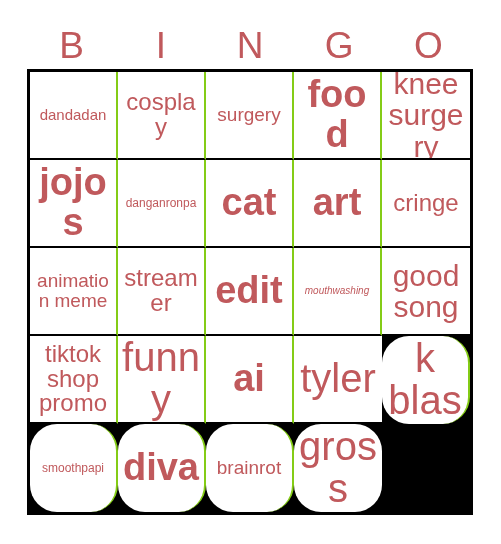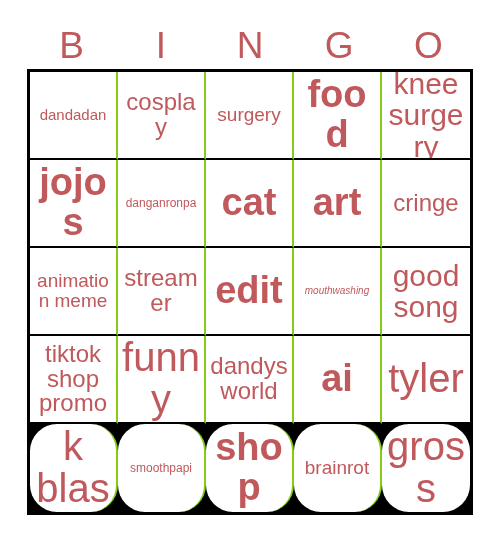--- a/index.html
+++ b/index.html
@@ -156,37 +156,34 @@
       </div>
       <div class="bingo-cell col-5 row-3">
         <span class="cell-text sz-l">good song</span>
       </div>
       <div class="bingo-cell col-1 row-4">
         <span class="cell-text sz-m">tiktok shop promo</span>
       </div>
       <div class="bingo-cell col-2 row-4">
         <span class="cell-text sz-xl">funny</span>
       </div>
-      <div class="bingo-cell col-3 row-4">
-        <span class="cell-text sz-m">dandys world</span>
-      </div>
       <div class="bingo-cell col-4 row-4">
         <span class="cell-text sz-xxl">ai</span>
       </div>
       <div class="bingo-cell col-5 row-4">
         <span class="cell-text sz-xl">tyler</span>
       </div>
       <div class="bingo-cell col-1 row-5">
         <span class="cell-text sz-xl">block blast</span>
       </div>
       <div class="bingo-cell col-2 row-5">
         <span class="cell-text sz-xxs">smoothpapi</span>
       </div>
       <div class="bingo-cell col-3 row-5">
-        <span class="cell-text sz-xxl">shop</span>
+        <span class="cell-text sz-xxl">diva</span>
       </div>
       <div class="bingo-cell col-4 row-5">
         <span class="cell-text sz-s">brainrot</span>
       </div>
       <div class="bingo-cell col-5 row-5">
         <span class="cell-text sz-xl">gross</span>
       </div>
     </div>
 
 </div>

